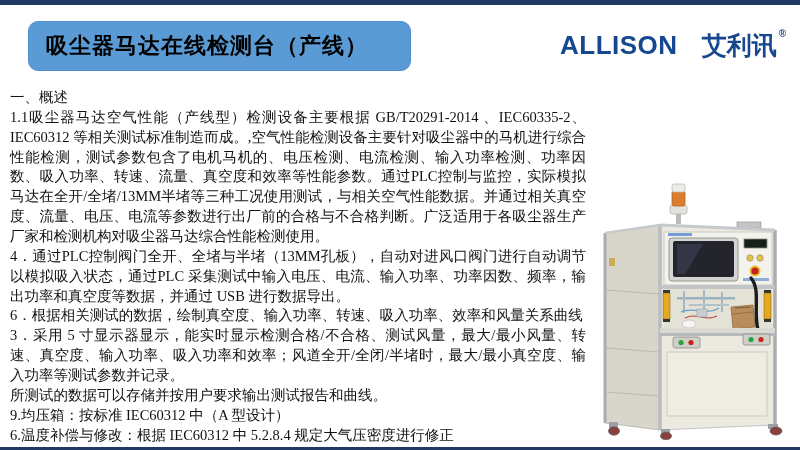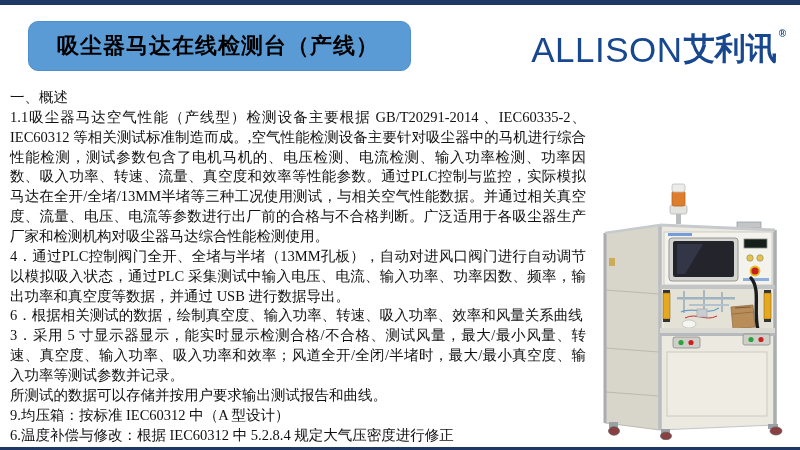--- a/index.html
+++ b/index.html
@@ -14,35 +14,35 @@
   }
   .top-border{
     position:absolute;left:0;top:0;width:800px;height:5px;background:#1f3864;
   }
   .bottom-border{
     position:absolute;left:0;bottom:0;width:800px;height:3px;background:#1f3864;
   }
   .title-banner{
     position:absolute;left:28px;top:21px;width:383px;height:50px;
     background:#5b9bd5;border:1px solid #4f8fce;border-radius:10px;
-    display:flex;align-items:center;box-sizing:border-box;padding-left:28px;
+    display:flex;align-items:center;box-sizing:border-box;padding-left:17px;
   }
   .title-banner .title-text{
     font-size:22px;font-weight:bold;color:#000000;letter-spacing:1px;
     font-family:"Liberation Sans","DejaVu Sans",sans-serif;
   }
   .logo{
     position:absolute;right:14px;top:32px;display:flex;align-items:flex-start;
     color:#17478f;white-space:nowrap;
   }
   .logo .brand{
-    font-size:35px;font-weight:normal;letter-spacing:0.5px;line-height:1;
+    font-size:26px;font-weight:bold;letter-spacing:0.5px;line-height:1;
   }
   .logo .brand-cn{
-    font-size:31px;font-weight:bold;margin-left:1px;line-height:1.1;font-family:Liberation Serif, serif;
+    font-size:25px;font-weight:bold;margin-left:24px;line-height:1.1;font-family:Liberation Serif, serif;
   }
   .logo .reg{
     font-size:10px;font-weight:bold;margin-left:2px;position:relative;top:-4px;
   }
   .body-text{
     position:absolute;left:10px;top:88px;width:576px;
     font-family:"Liberation Serif","DejaVu Serif",serif;
     font-size:14.5px;line-height:1.37;color:#111111;
   }
   .body-text .para{text-align:justify;}

